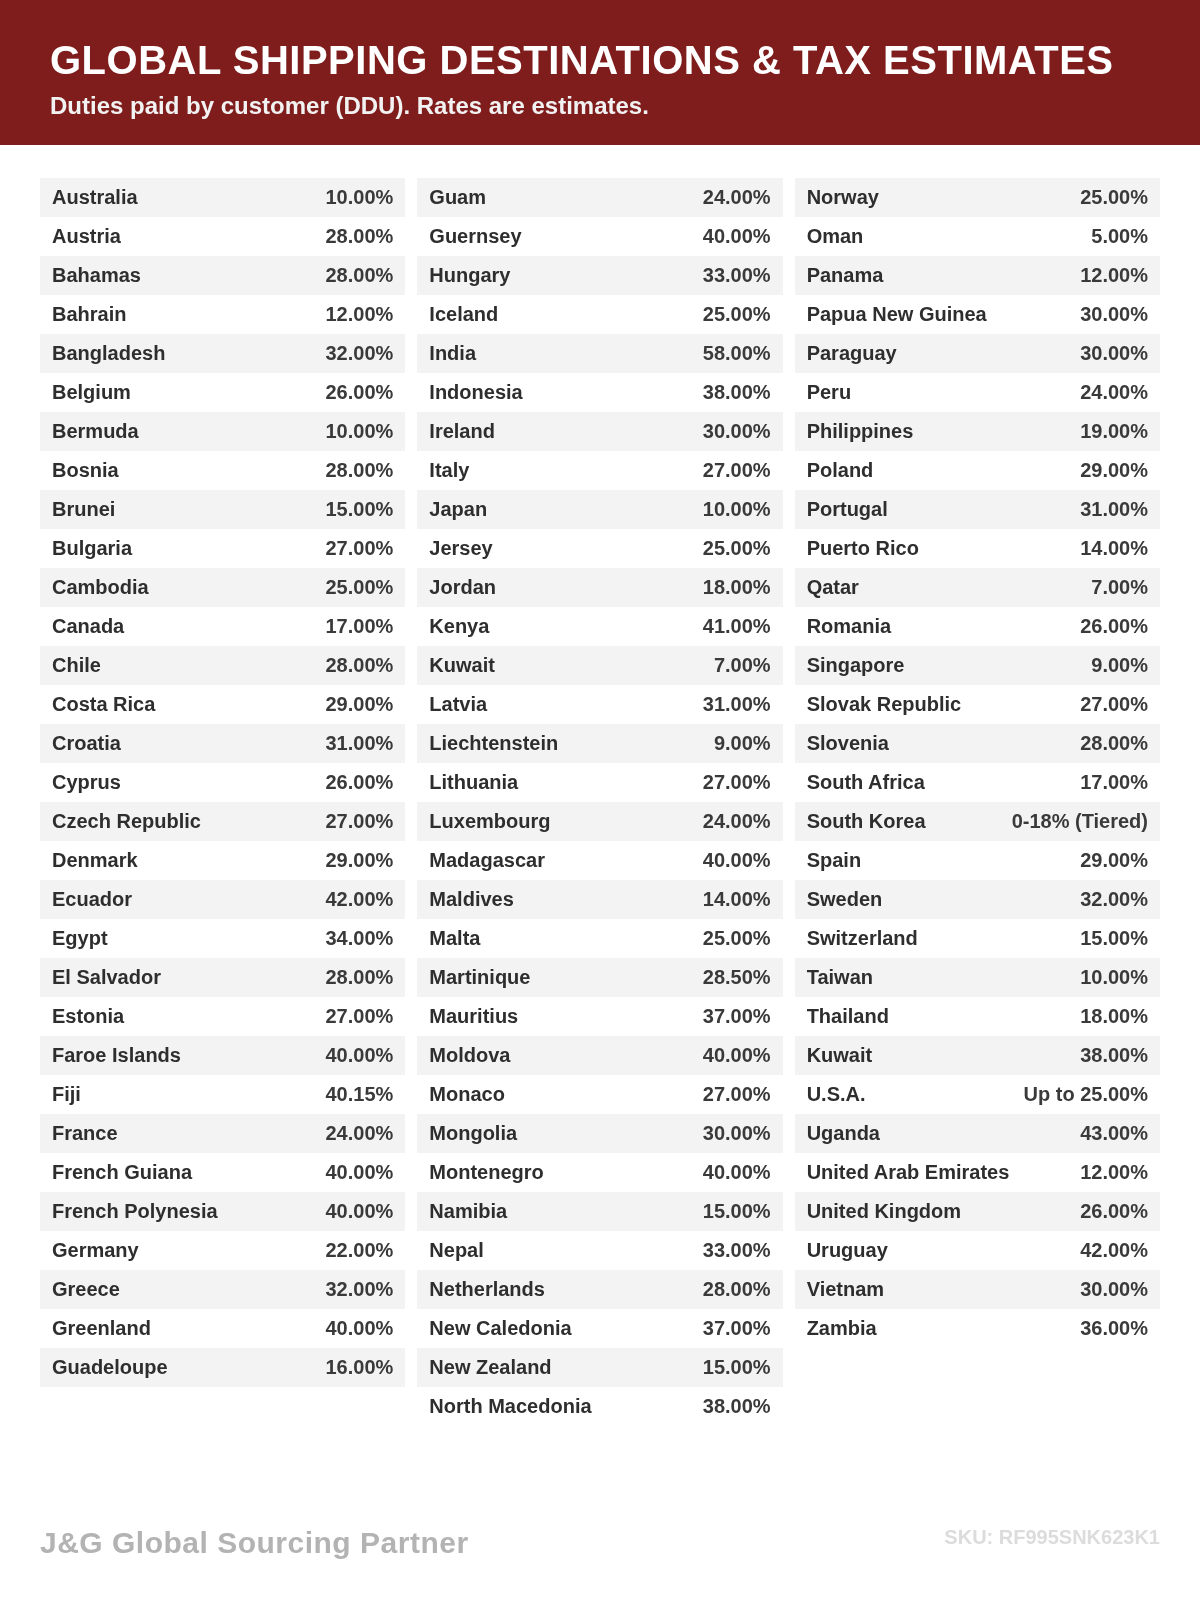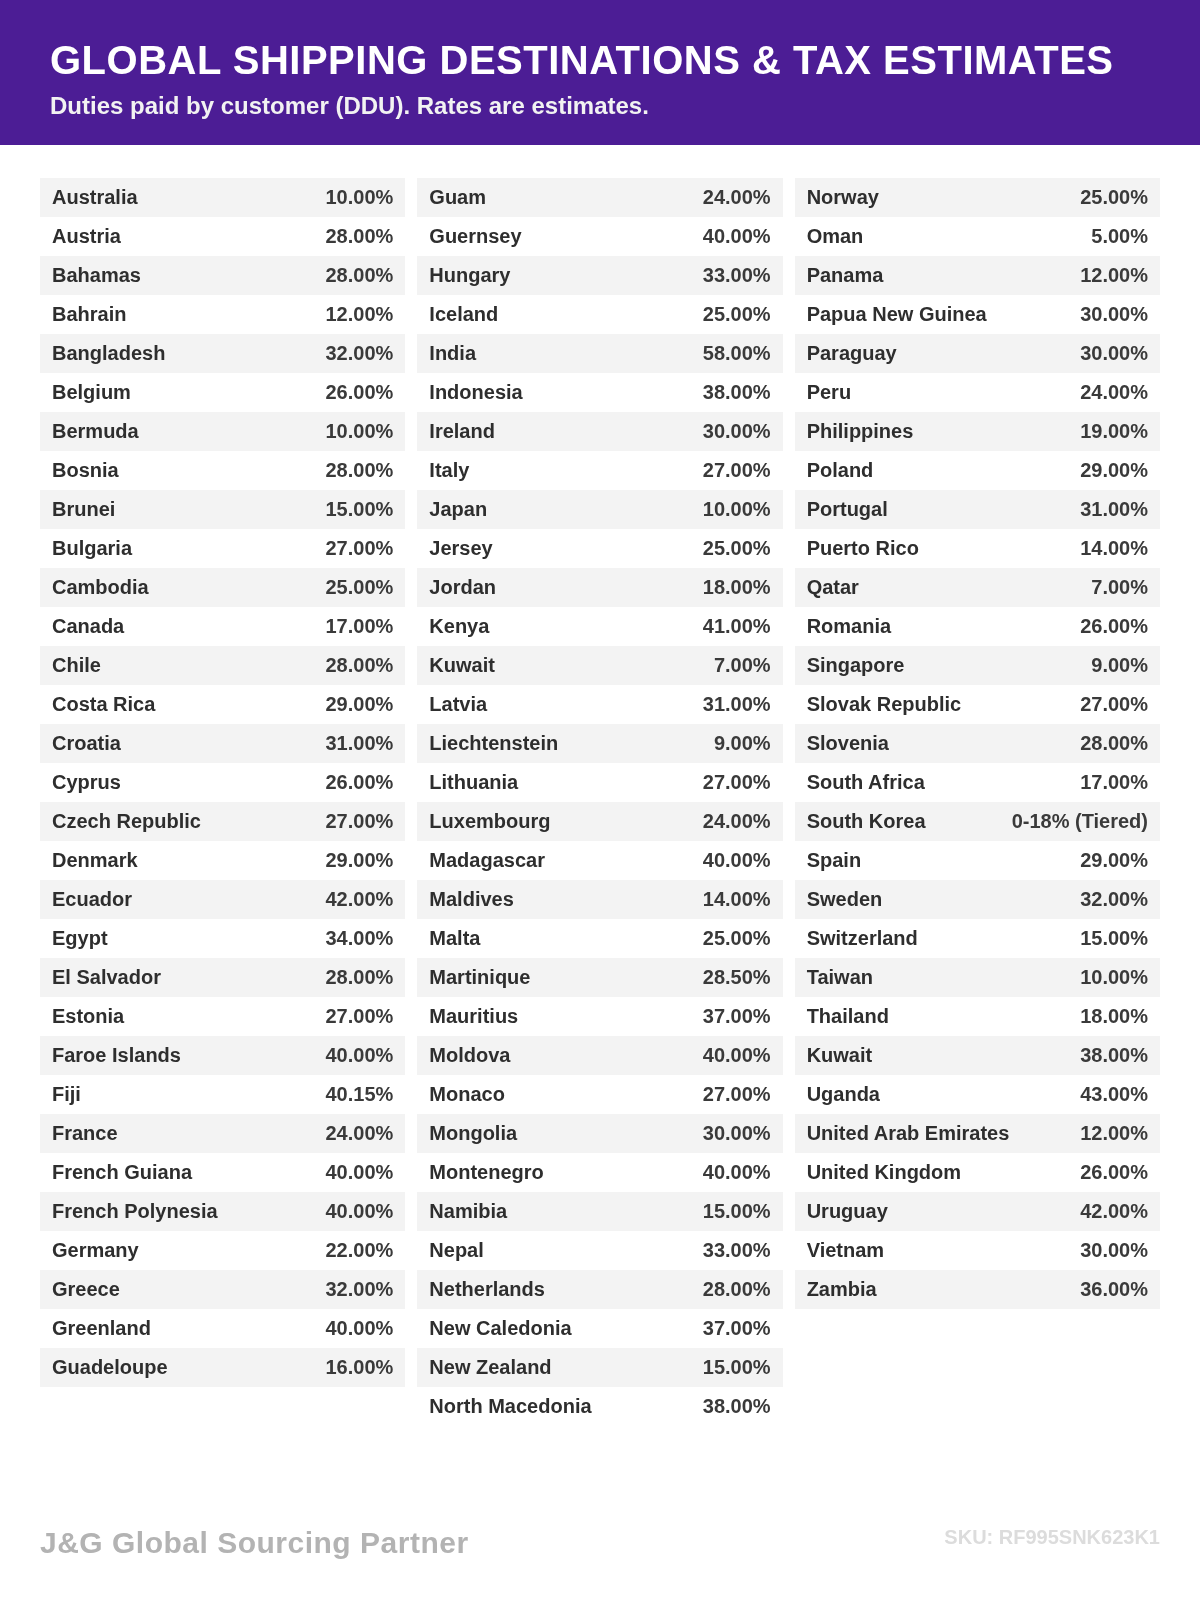--- a/index.html
+++ b/index.html
@@ -5,21 +5,21 @@
   * { margin: 0; padding: 0; box-sizing: border-box; }
   html, body { width: 1200px; background: #ffffff; }
   body {
     font-family: "Liberation Sans", "DejaVu Sans", sans-serif;
     width: 1200px;
     height: 1600px;
     position: relative;
     color: #2e2e2e;
   }
   .page-header {
-    background: #4c1d95;
+    background: #7f1d1d;
     color: #ffffff;
     padding: 38px 38px 30px 50px;
     height: 145px;
   }
   .page-header h1 {
     font-size: 40px;
     font-weight: 800;
     letter-spacing: 0.5px;
     line-height: 1.1;
   }
@@ -435,20 +435,24 @@
       </div>
       <div class="row">
         <span class="country">Thailand</span>
         <span class="rate">18.00%</span>
       </div>
       <div class="row">
         <span class="country">Kuwait</span>
         <span class="rate">38.00%</span>
       </div>
       <div class="row">
+        <span class="country">U.S.A.</span>
+        <span class="rate">Up to 25.00%</span>
+      </div>
+      <div class="row">
         <span class="country">Uganda</span>
         <span class="rate">43.00%</span>
       </div>
       <div class="row">
         <span class="country">United Arab Emirates</span>
         <span class="rate">12.00%</span>
       </div>
       <div class="row">
         <span class="country">United Kingdom</span>
         <span class="rate">26.00%</span>

